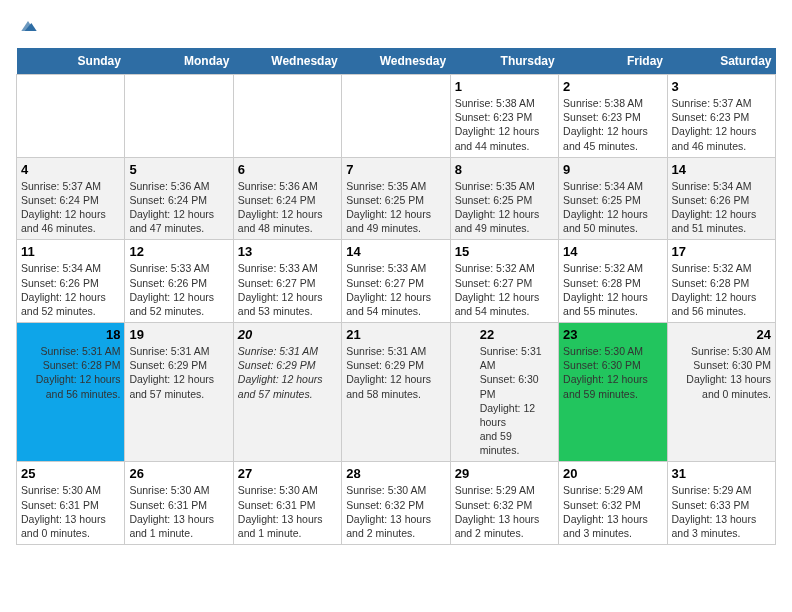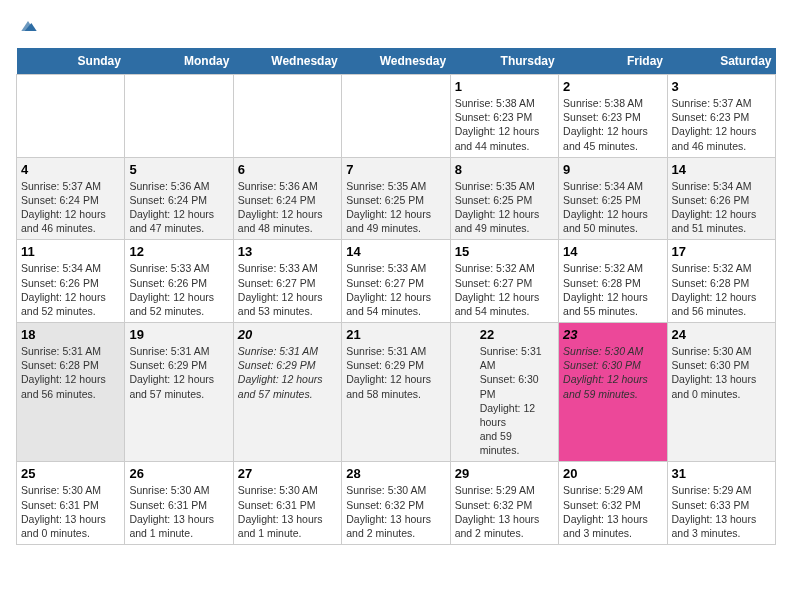--- a/index.html
+++ b/index.html
@@ -252,21 +252,21 @@
         </td>
         <td>
           <div class="day-number">17</div>
           <div class="day-info" style="white-space: pre-line;">Sunrise: 5:32 AM
 Sunset: 6:28 PM
 Daylight: 12 hours
 and 56 minutes.</div>
         </td>
       </tr>
       <tr>
-        <td style="background-color: #e5e5e5;">
+        <td style="background-color: #0ea5e9; text-align: right;">
           <div class="day-number">18</div>
           <div class="day-info" style="white-space: pre-line;">Sunrise: 5:31 AM
 Sunset: 6:28 PM
 Daylight: 12 hours
 and 56 minutes.</div>
         </td>
         <td style="background-color: rgb(242, 242, 242);">
           <div class="day-number">19</div>
           <div class="day-info" style="white-space: pre-line;">Sunrise: 5:31 AM
 Sunset: 6:29 PM
@@ -287,28 +287,28 @@
 Daylight: 12 hours
 and 58 minutes.</div>
         </td>
         <td style="background-color: rgb(242, 242, 242); padding-left: 29px;">
           <div class="day-number">22</div>
           <div class="day-info" style="white-space: pre-line;">Sunrise: 5:31 AM
 Sunset: 6:30 PM
 Daylight: 12 hours
 and 59 minutes.</div>
         </td>
-        <td style="background-color: #ec4899; font-style: italic;">
+        <td style="background-color: #22c55e;">
           <div class="day-number">23</div>
           <div class="day-info" style="white-space: pre-line;">Sunrise: 5:30 AM
 Sunset: 6:30 PM
 Daylight: 12 hours
 and 59 minutes.</div>
         </td>
-        <td style="background-color: rgb(242, 242, 242);">
+        <td style="background-color: rgb(242, 242, 242); text-align: right;">
           <div class="day-number">24</div>
           <div class="day-info" style="white-space: pre-line;">Sunrise: 5:30 AM
 Sunset: 6:30 PM
 Daylight: 13 hours
 and 0 minutes.</div>
         </td>
       </tr>
       <tr>
         <td>
           <div class="day-number">25</div>

